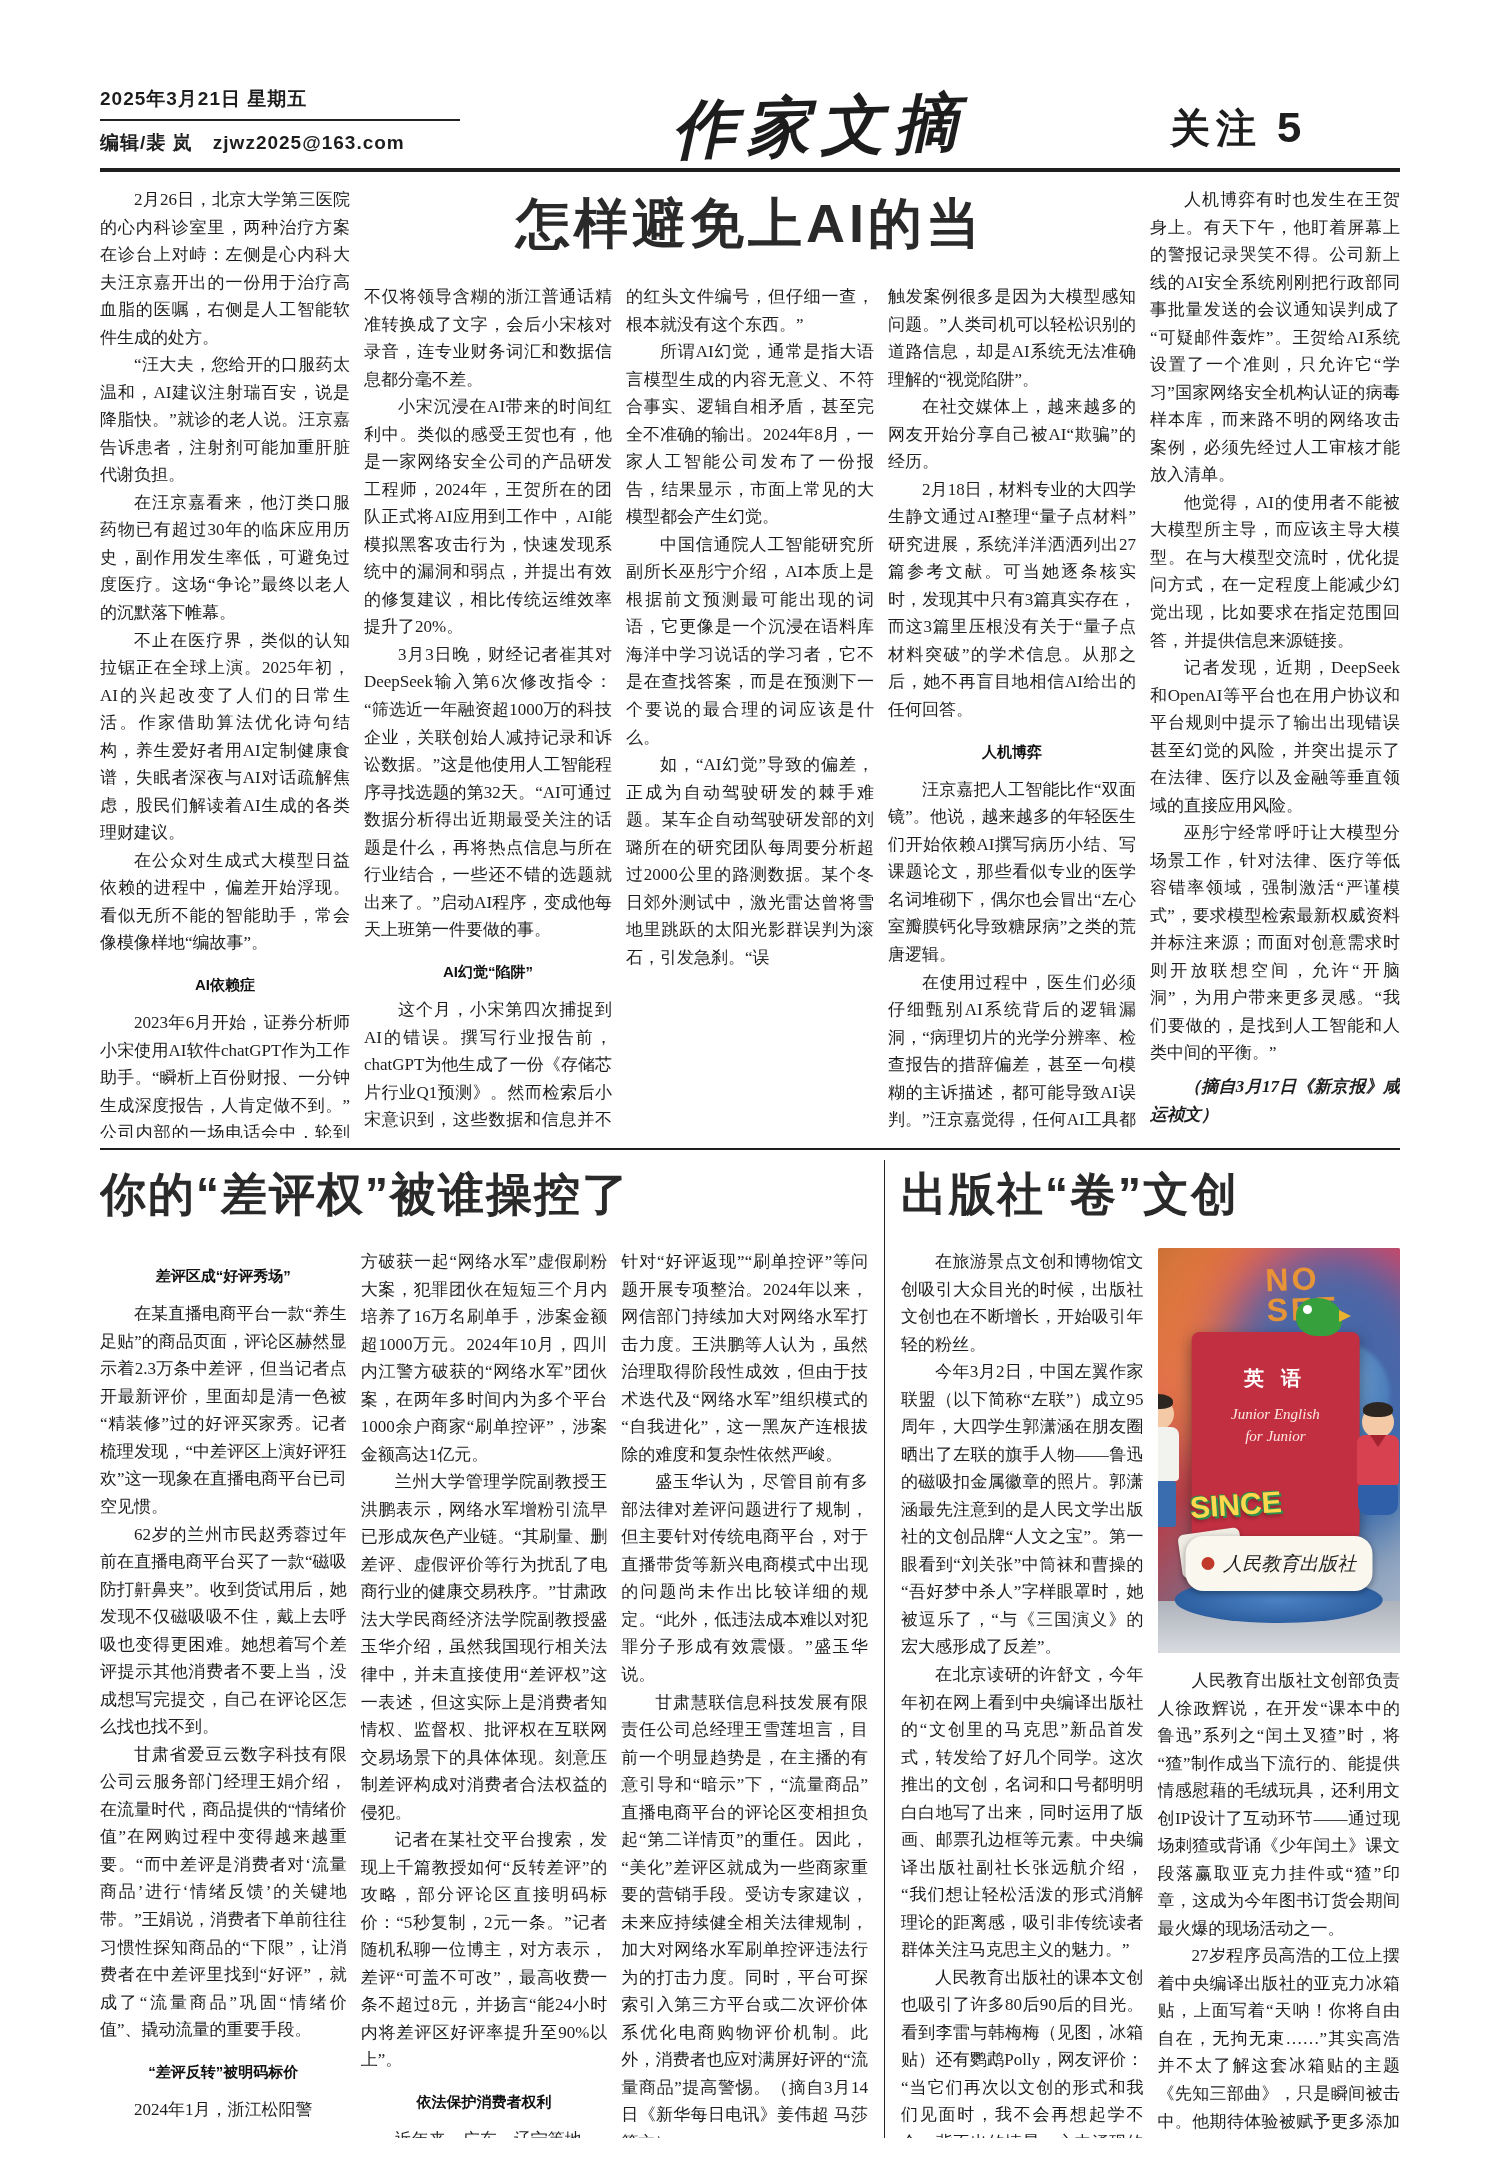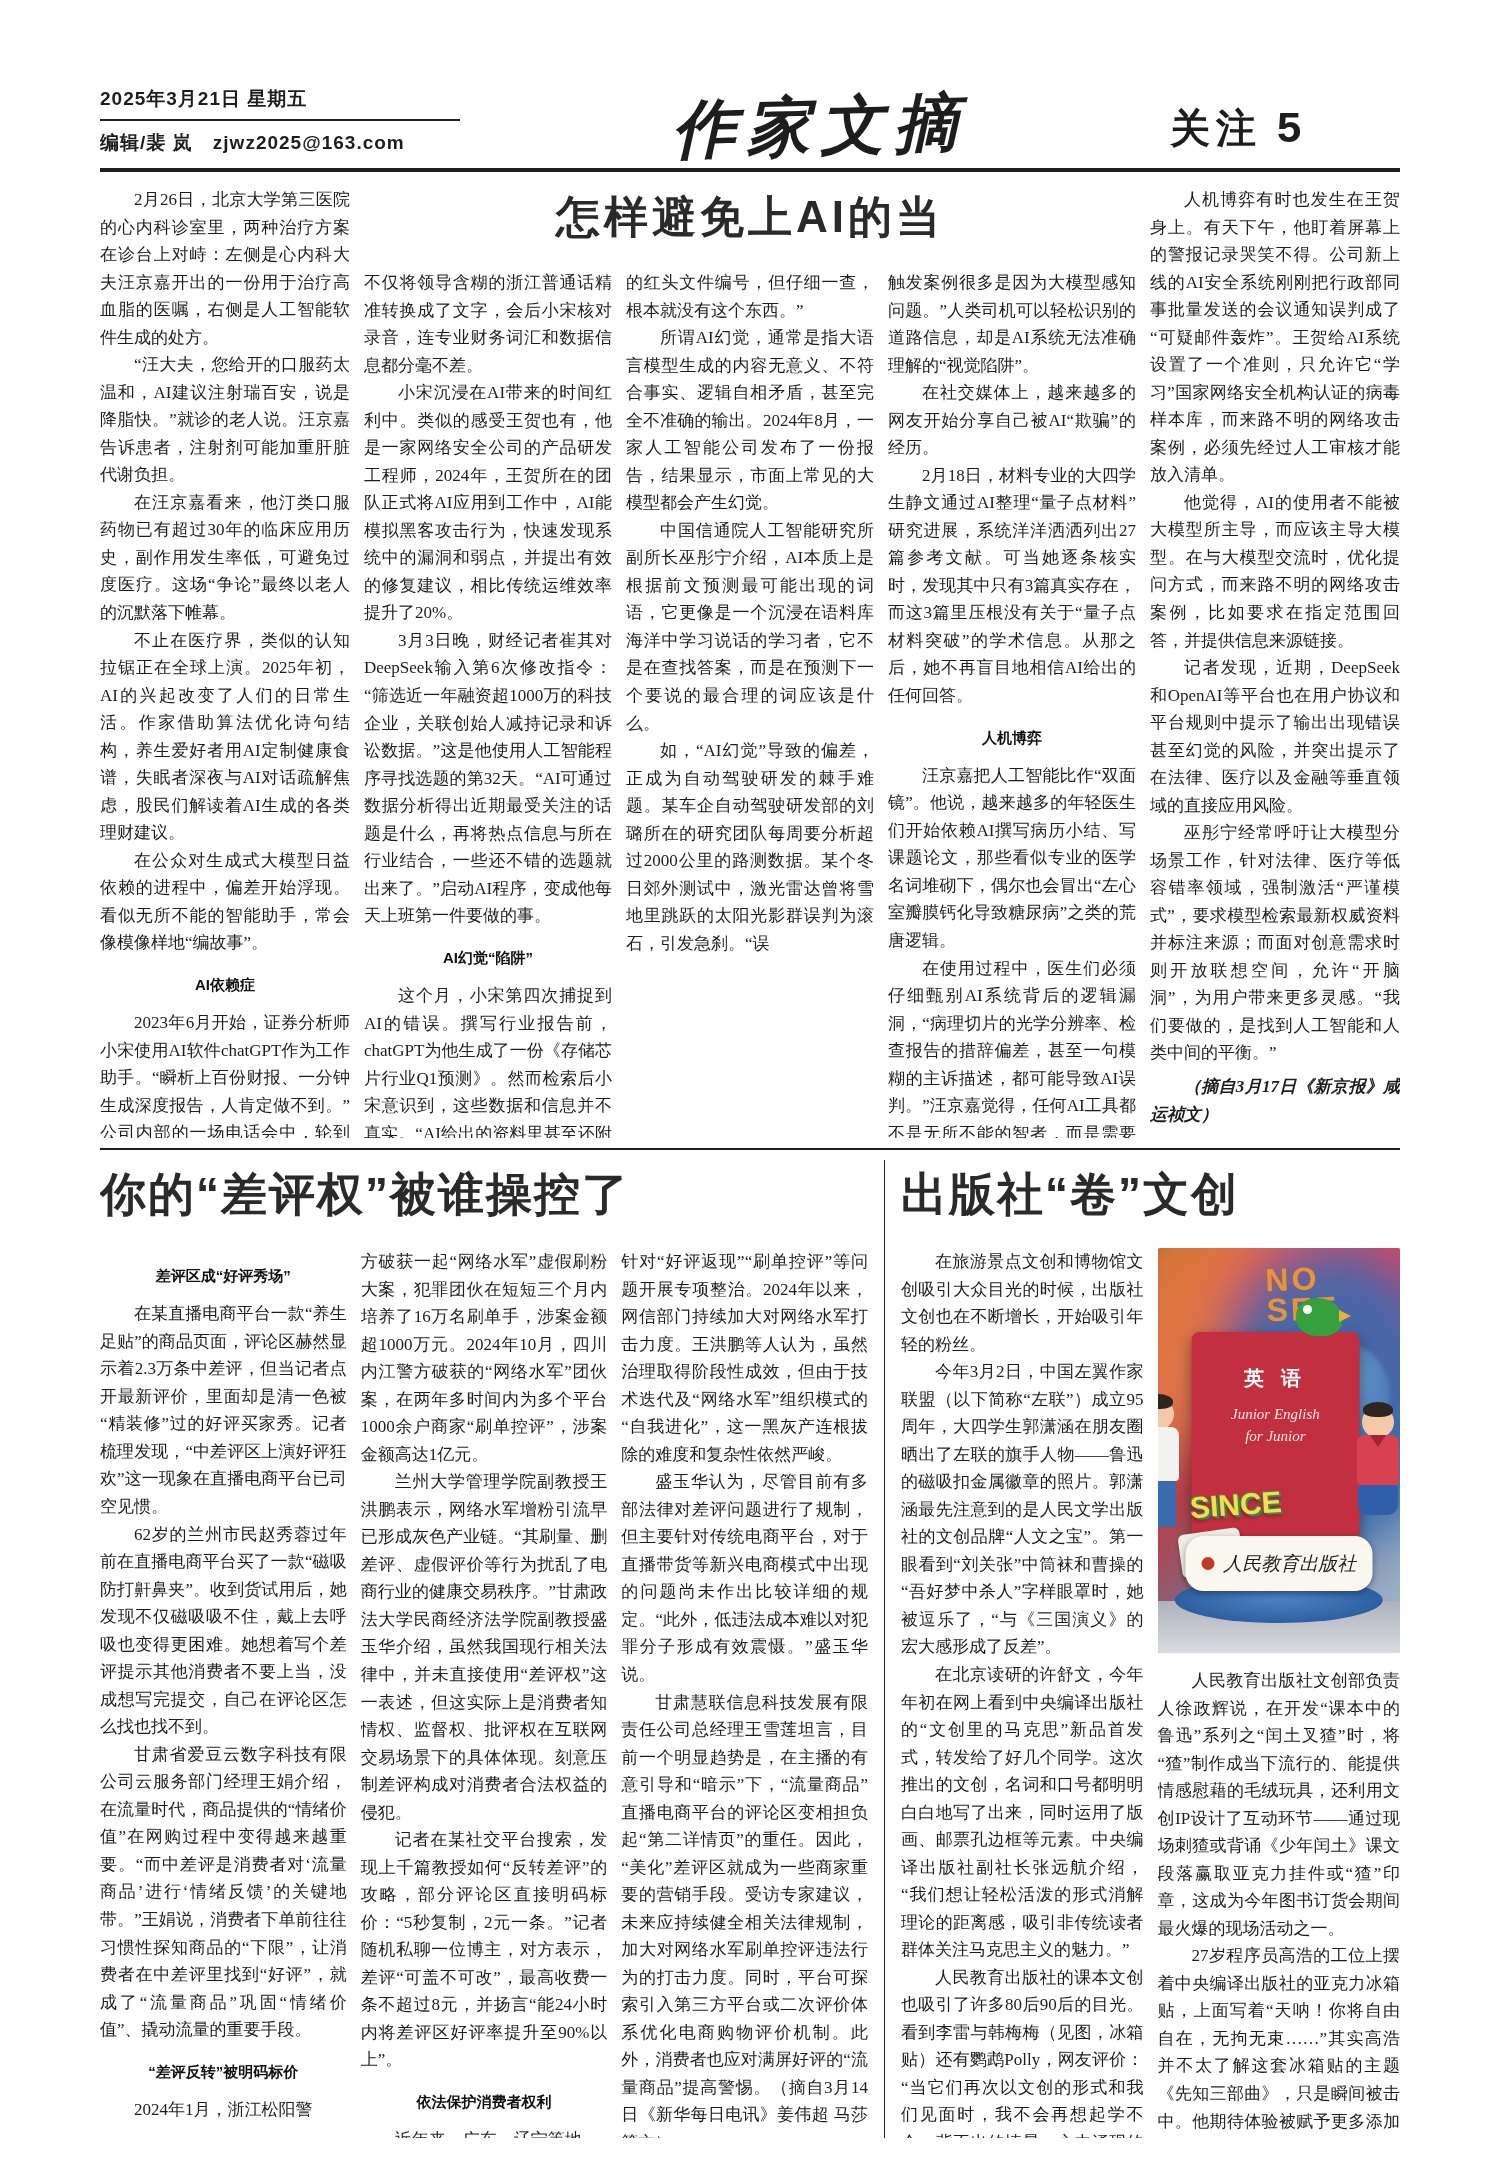--- a/index.html
+++ b/index.html
@@ -28,21 +28,21 @@
   .para{margin:0;text-indent:2em;}
   .para.cont{text-indent:0;}
   .subhead{font-family:"Liberation Sans","DejaVu Sans",sans-serif;font-weight:700;
            font-size:15px;text-align:center;margin:16px 0 12px;color:#111;}
   .sig{margin:6px 0 0;font-weight:700;font-style:italic;text-indent:2em;}
   
   .article-ai{display:flex;gap:14px;padding-top:14px;height:952px;overflow:hidden;}
   .article-ai .side{flex:0 0 250px;width:250px;}
   .ai-mid{flex:1;display:flex;flex-direction:column;overflow:hidden;}
   .ai-title{font-family:"Liberation Sans","DejaVu Sans",sans-serif;font-weight:900;
-            font-size:44px;letter-spacing:4px;text-align:center;margin:2px 0 22px;color:#2a2a2a;}
+            font-size:54px;letter-spacing:4px;text-align:center;margin:2px 0 22px;color:#2a2a2a;}
   .ai-midcols{display:flex;gap:14px;flex:1;overflow:hidden;}
   .ai-midcols .col{width:calc((100% - 28px)/3);flex:0 0 auto;}
   
   .bottom{display:flex;height:978px;overflow:hidden;}
   .bottom-left{flex:0 0 768px;width:768px;display:flex;flex-direction:column;overflow:hidden;}
   .big-title{font-family:"Liberation Sans","DejaVu Sans",sans-serif;font-weight:900;
              font-size:46px;letter-spacing:2px;text-align:left;margin:4px 0 22px;color:#2a2a2a;}
   .review-cols{display:flex;gap:14px;flex:1;overflow:hidden;}
   .review-cols .col{width:calc((100% - 28px)/3);flex:0 0 auto;}
   .vdivider{width:1px;background:#222;margin:0 16px;}
@@ -152,21 +152,21 @@
             <p class="para">在社交媒体上，越来越多的网友开始分享自己被AI“欺骗”的经历。</p>
             <p class="para">2月18日，材料专业的大四学生静文通过AI整理“量子点材料”研究进展，系统洋洋洒洒列出27篇参考文献。可当她逐条核实时，发现其中只有3篇真实存在，而这3篇里压根没有关于“量子点材料突破”的学术信息。从那之后，她不再盲目地相信AI给出的任何回答。</p>
             <h3 class="subhead">人机博弈</h3>
             <p class="para">汪京嘉把人工智能比作“双面镜”。他说，越来越多的年轻医生们开始依赖AI撰写病历小结、写课题论文，那些看似专业的医学名词堆砌下，偶尔也会冒出“左心室瓣膜钙化导致糖尿病”之类的荒唐逻辑。</p>
             <p class="para">在使用过程中，医生们必须仔细甄别AI系统背后的逻辑漏洞，“病理切片的光学分辨率、检查报告的措辞偏差，甚至一句模糊的主诉描述，都可能导致AI误判。”汪京嘉觉得，任何AI工具都不是无所不能的智者，而是需要被交叉验证的协作者。</p>
           </div>
       </div>
     </div>
     <div class="col side">
         <p class="para">人机博弈有时也发生在王贺身上。有天下午，他盯着屏幕上的警报记录哭笑不得。公司新上线的AI安全系统刚刚把行政部同事批量发送的会议通知误判成了“可疑邮件轰炸”。王贺给AI系统设置了一个准则，只允许它“学习”国家网络安全机构认证的病毒样本库，而来路不明的网络攻击案例，必须先经过人工审核才能放入清单。</p>
-        <p class="para">他觉得，AI的使用者不能被大模型所主导，而应该主导大模型。在与大模型交流时，优化提问方式，而来路不明的网络攻击案例，比如要求在指定范围回答，并提供信息来源链接。</p>
+        <p class="para">他觉得，AI的使用者不能被大模型所主导，而应该主导大模型。在与大模型交流时，优化提问方式，在一定程度上能减少幻觉出现，比如要求在指定范围回答，并提供信息来源链接。</p>
         <p class="para">记者发现，近期，DeepSeek和OpenAI等平台也在用户协议和平台规则中提示了输出出现错误甚至幻觉的风险，并突出提示了在法律、医疗以及金融等垂直领域的直接应用风险。</p>
         <p class="para">巫彤宁经常呼吁让大模型分场景工作，针对法律、医疗等低容错率领域，强制激活“严谨模式”，要求模型检索最新权威资料并标注来源；而面对创意需求时则开放联想空间，允许“开脑洞”，为用户带来更多灵感。“我们要做的，是找到人工智能和人类中间的平衡。”</p>
         <p class="sig">（摘自3月17日《新京报》咸运祯文）</p>
       </div>
   </section>
 
   <div class="rule-thin"></div>
 
   <section class="bottom">
     <div class="bottom-left">

